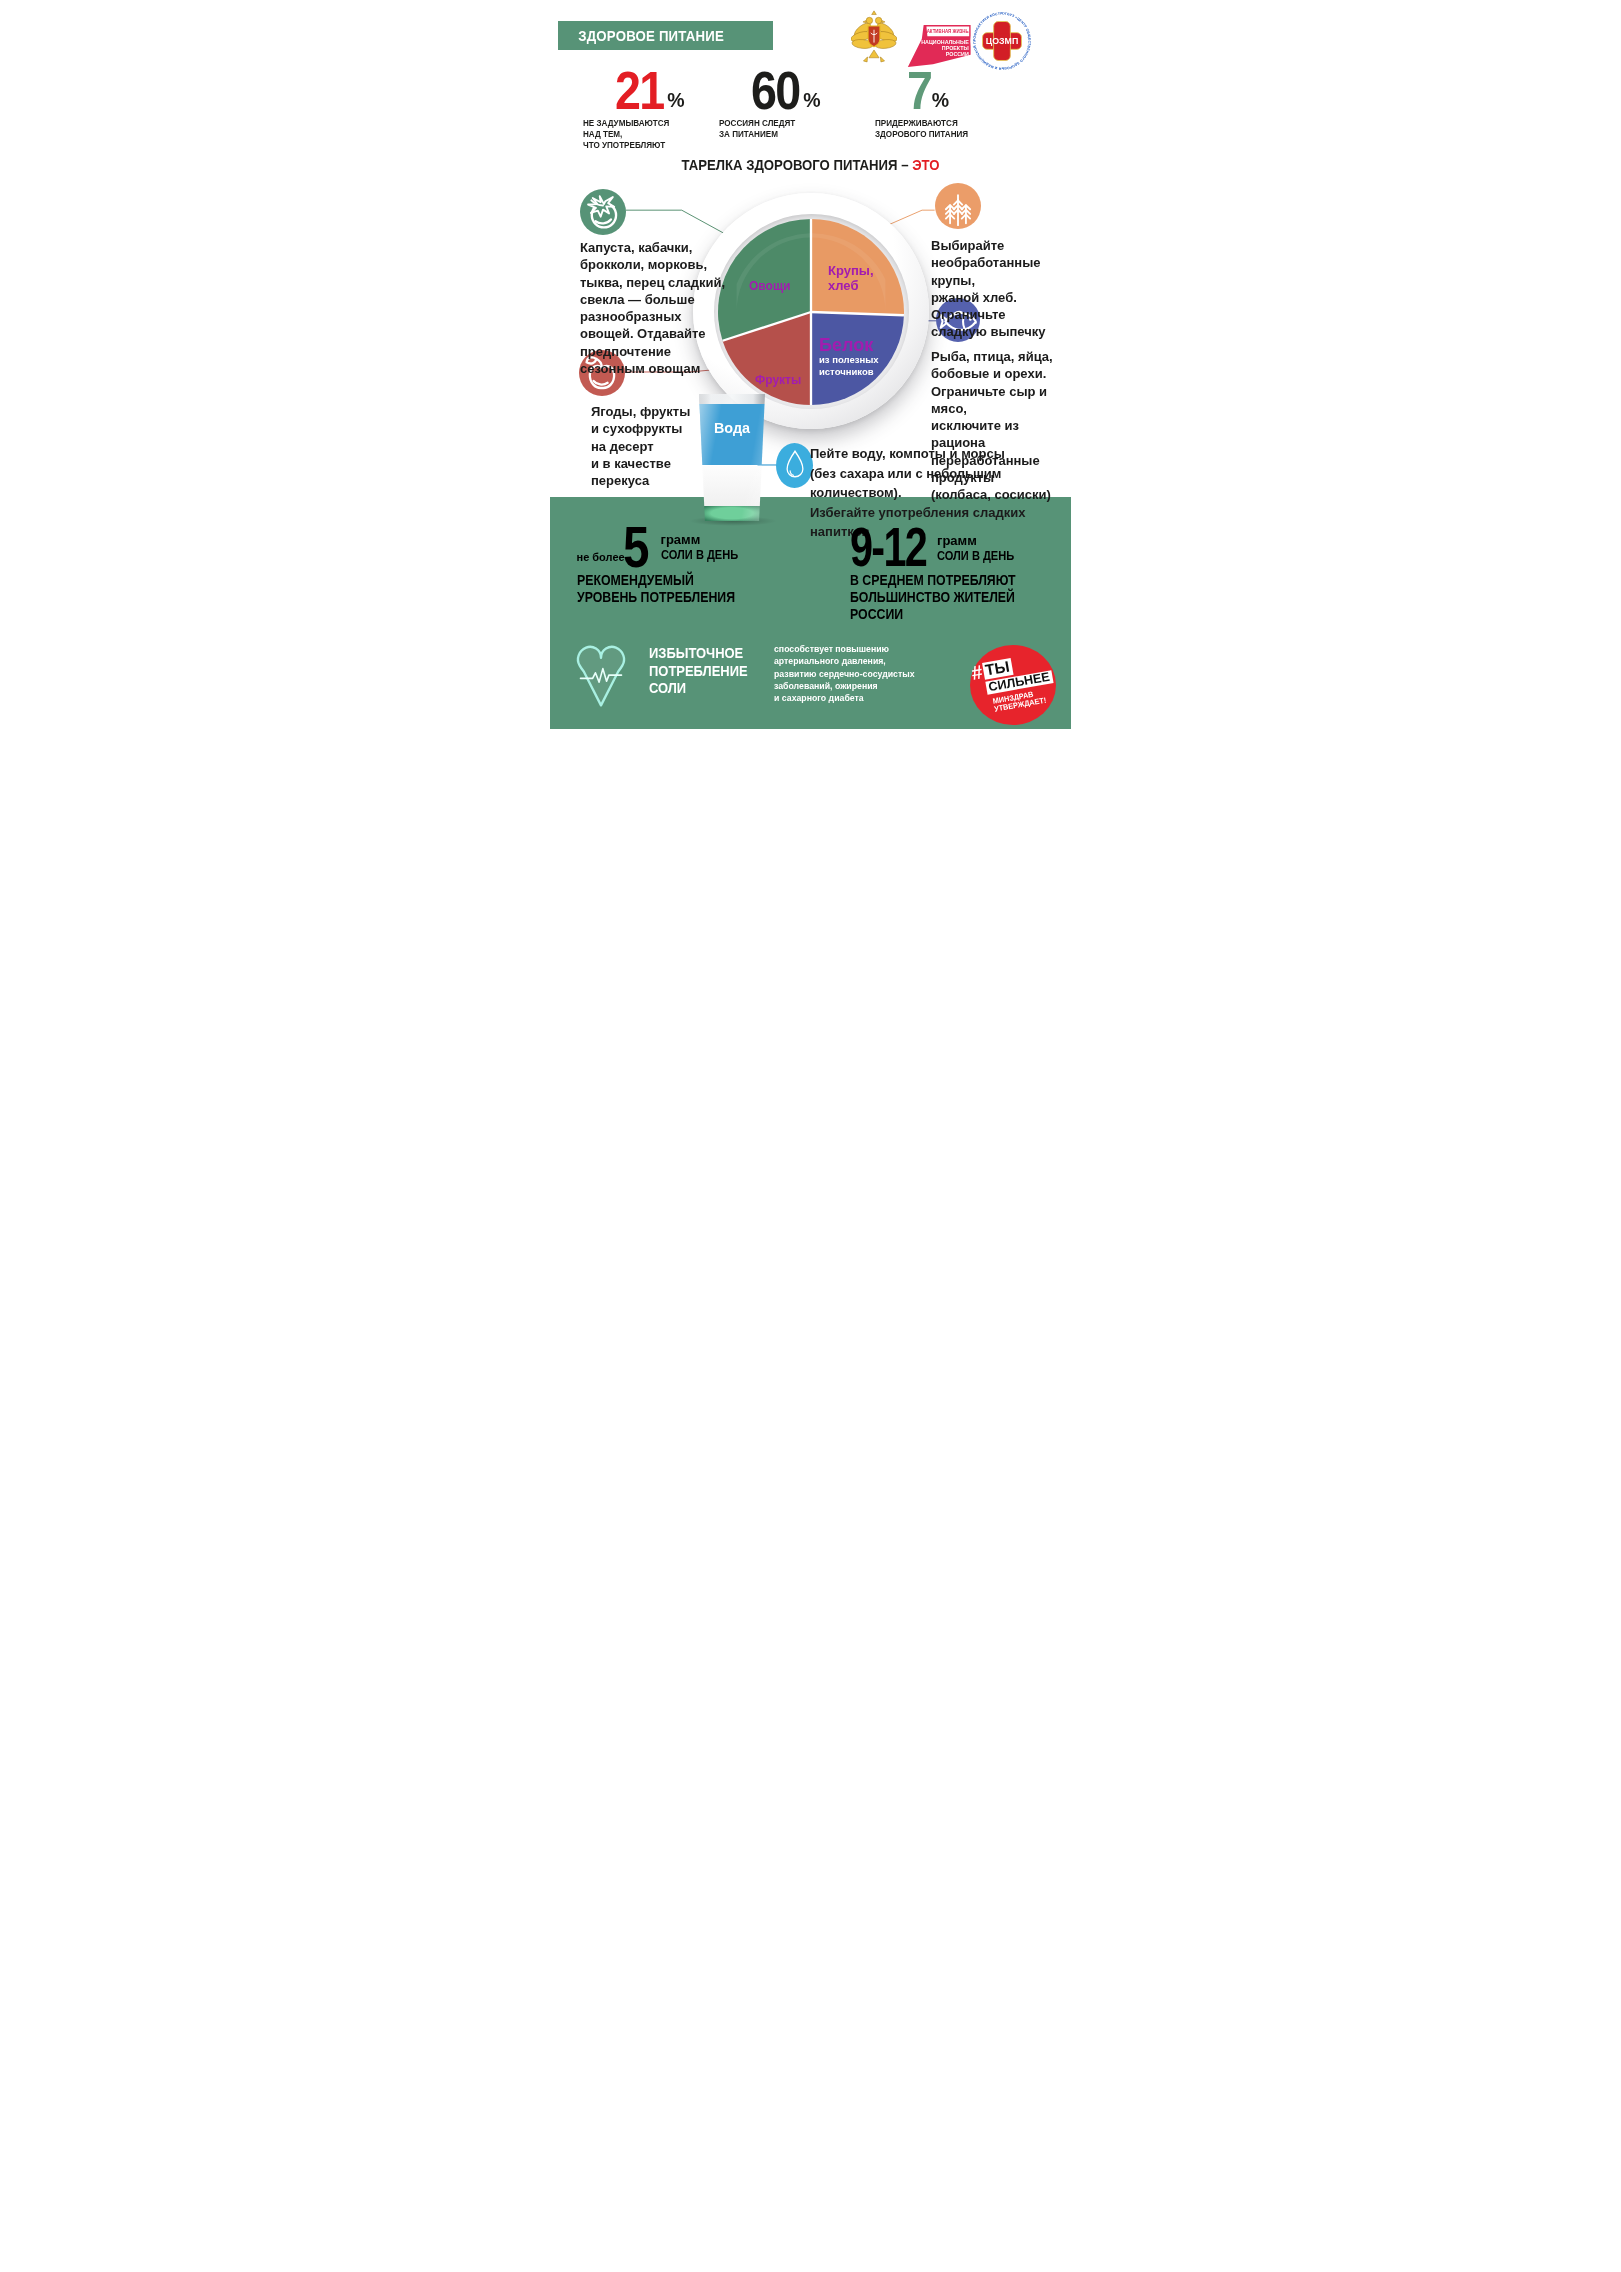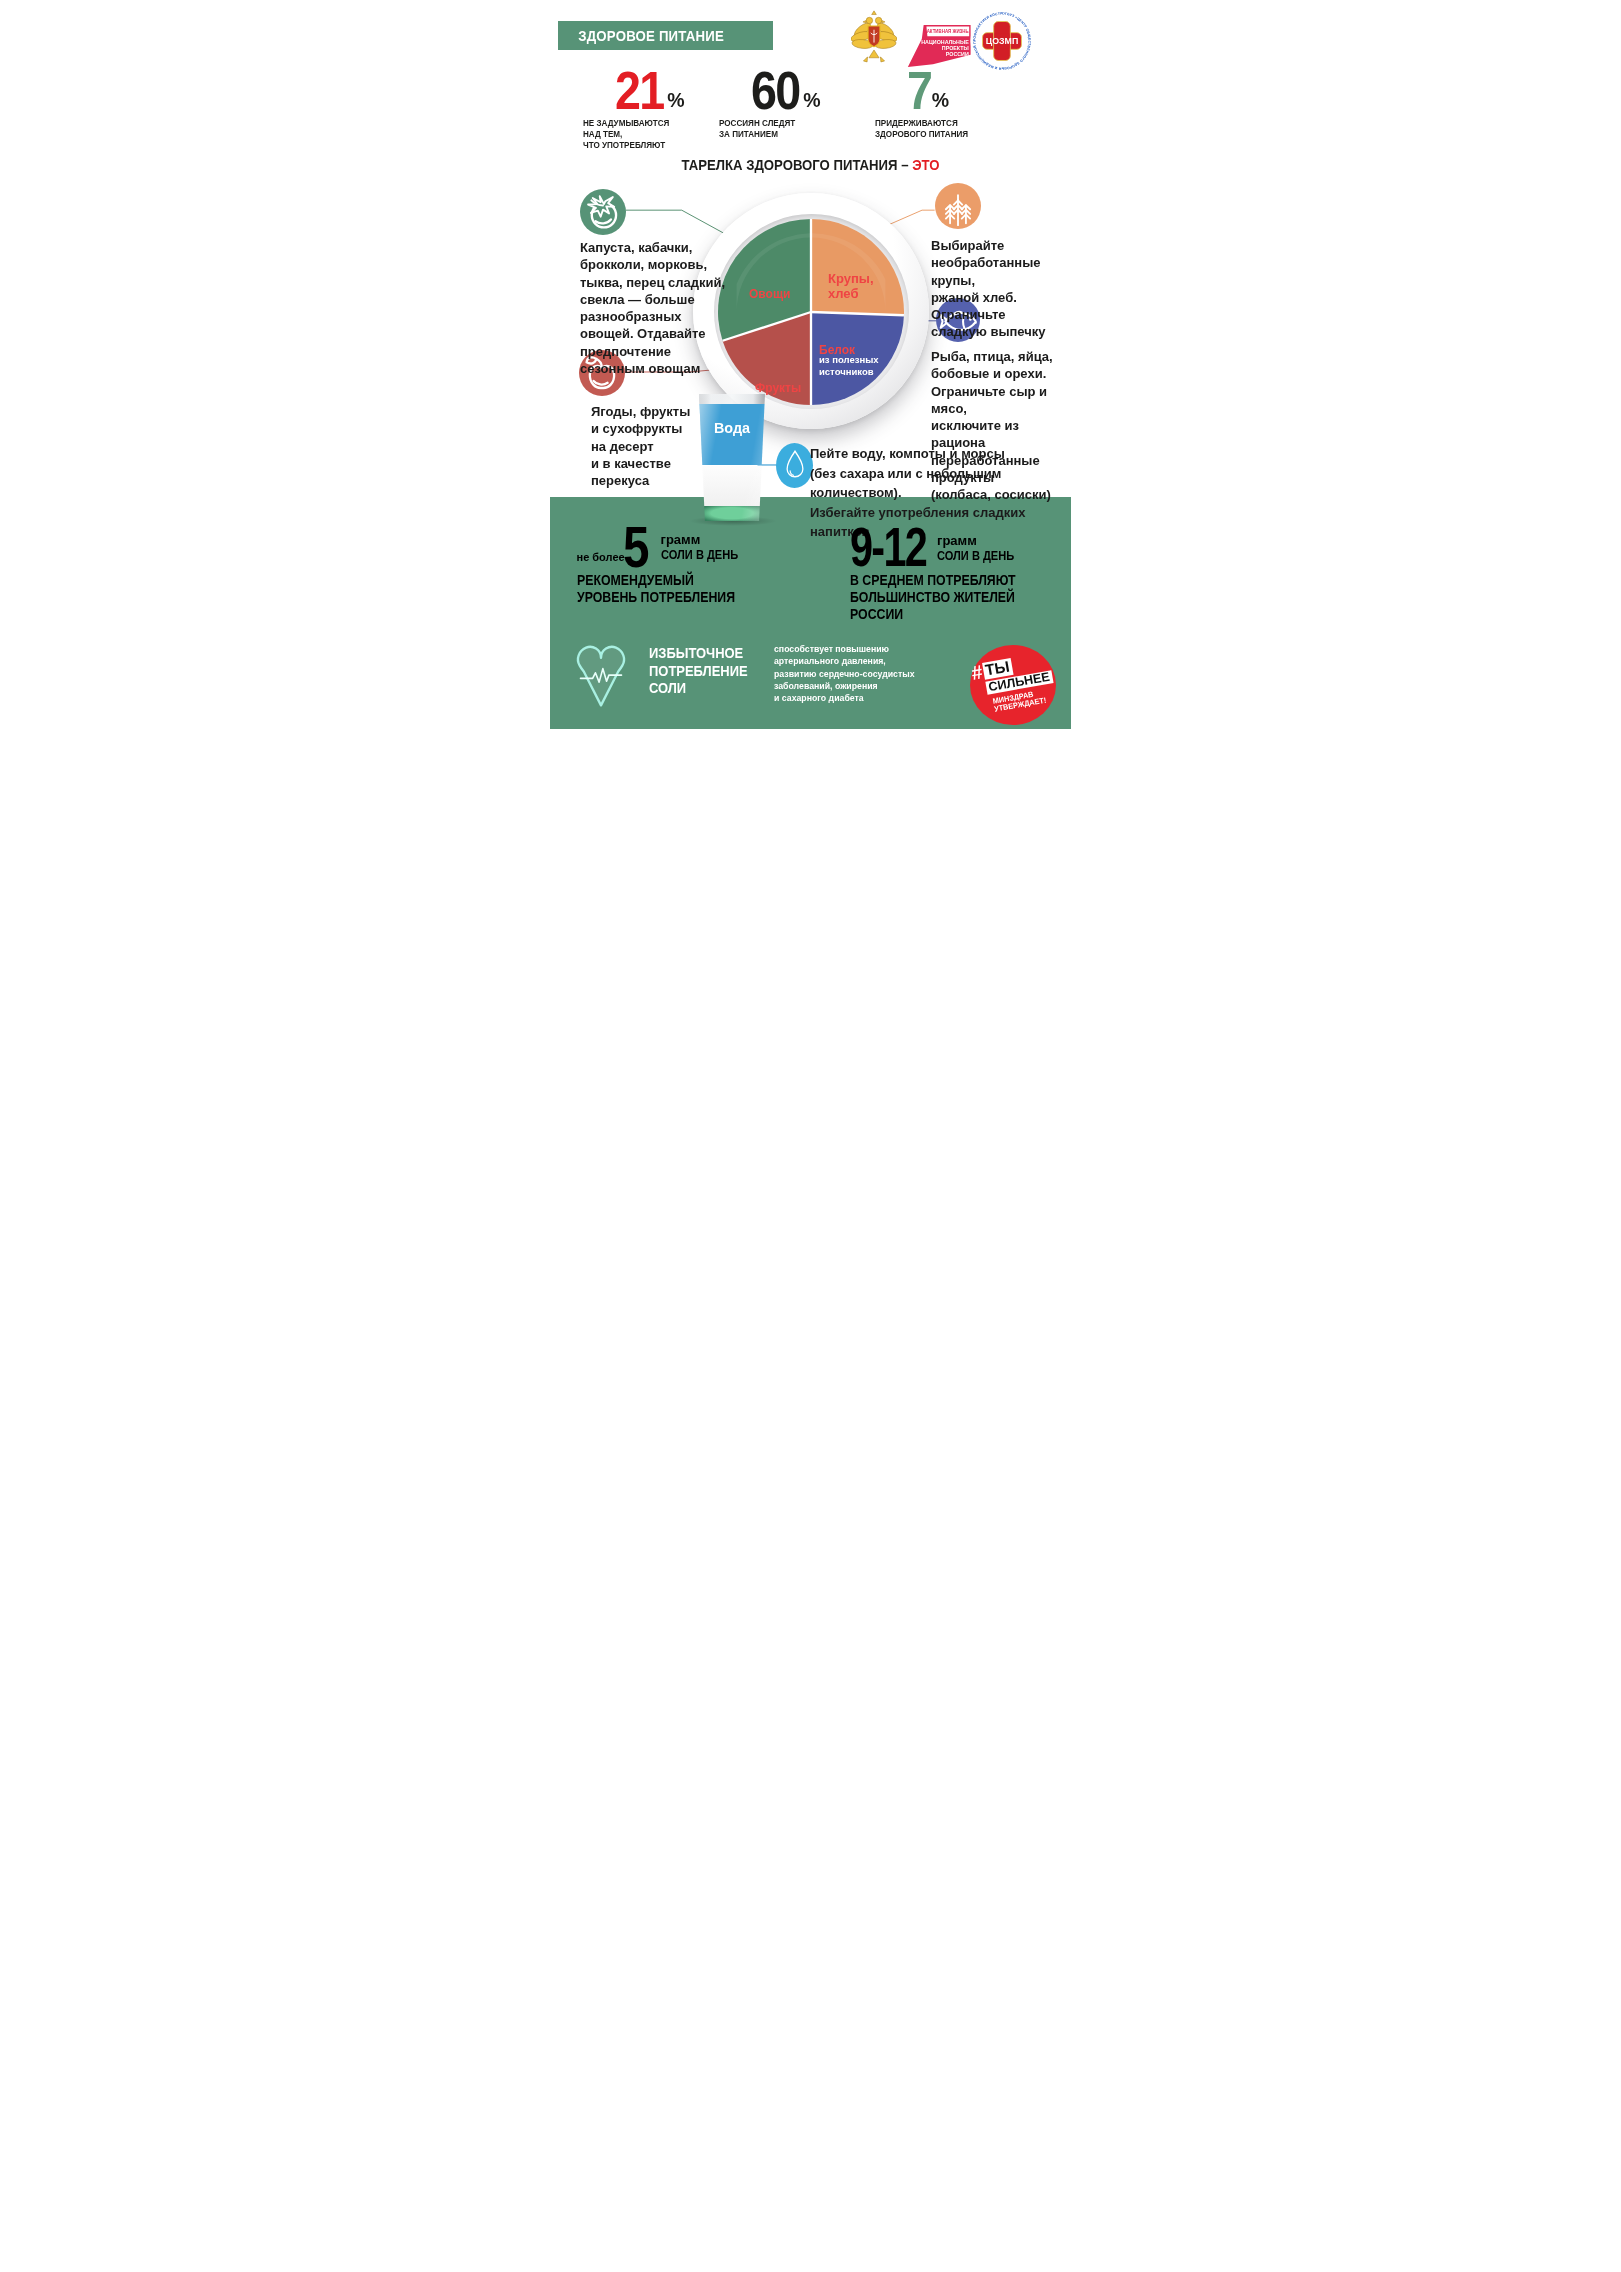--- a/index.html
+++ b/index.html
@@ -42,24 +42,24 @@
   .co-fish{left:381px;top:348px;}
   .co-fruit{left:30px;top:403px;margin-left:11px;}
   .co-water{left:260px;top:444px;line-height:1.5;}
 
   
   .plate{left:143px;top:193px;width:236px;height:236px;}
   .plate-outer{left:0;top:0;width:236px;height:236px;border-radius:50%;
     background:radial-gradient(circle at 35% 28%, #ffffff 52%, #f3f3f4 68%, #e2e2e4 85%, #cdcdd0 98%);
     box-shadow:0 10.2px 19.5px rgba(50,50,60,.28), 0 1.9px 5.6px rgba(0,0,0,.10);}
   .plate-well{left:20.5px;top:21px;width:195px;height:195px;border-radius:50%;background:#e9e9eb;box-shadow:inset 0 2.3px 5.6px rgba(0,0,0,.14);}
-  .plate-label{color:#ef4444;font-weight:bold;margin-top:8px;}
+  .plate-label{color:#a21caf;font-weight:bold;}
   .pl-veg{left:56px;top:86px;font-size:12px;}
   .pl-grain{left:135px;top:70px;font-size:13px;line-height:1.17;}
-  .pl-protein{left:126px;top:142px;font-size:12px;}
+  .pl-protein{left:126px;top:142px;font-size:18px;}
   .pl-protein-sub{left:126px;top:161px;font-size:9.5px;line-height:1.25;font-weight:bold;color:#fff;}
   .pl-fruit{left:62px;top:180px;font-size:12px;}
 
   
   .glass{left:149px;top:394px;width:66px;height:127px;}
   .glass-clip{left:0;top:0;width:66px;height:127px;clip-path:polygon(0 0,100% 0,91% 100%,9% 100%);}
   .g-rim{left:0;top:0;width:100%;height:10.2px;background:linear-gradient(90deg,#a7acb1,#e8ebee 18%,#f5f7f8 50%,#e3e6e9 82%,#9ba0a5);opacity:.9;}
   .g-water{left:0;top:10.2px;width:100%;height:61px;background:#3e9fd5;display:flex;justify-content:center;}
   .g-water span{color:#fff;font-size:14.4px;font-weight:bold;margin-top:16px;}
   .g-white{left:0;top:72px;width:100%;height:40px;background:linear-gradient(#fdfdfd,#f0f0f0);}

